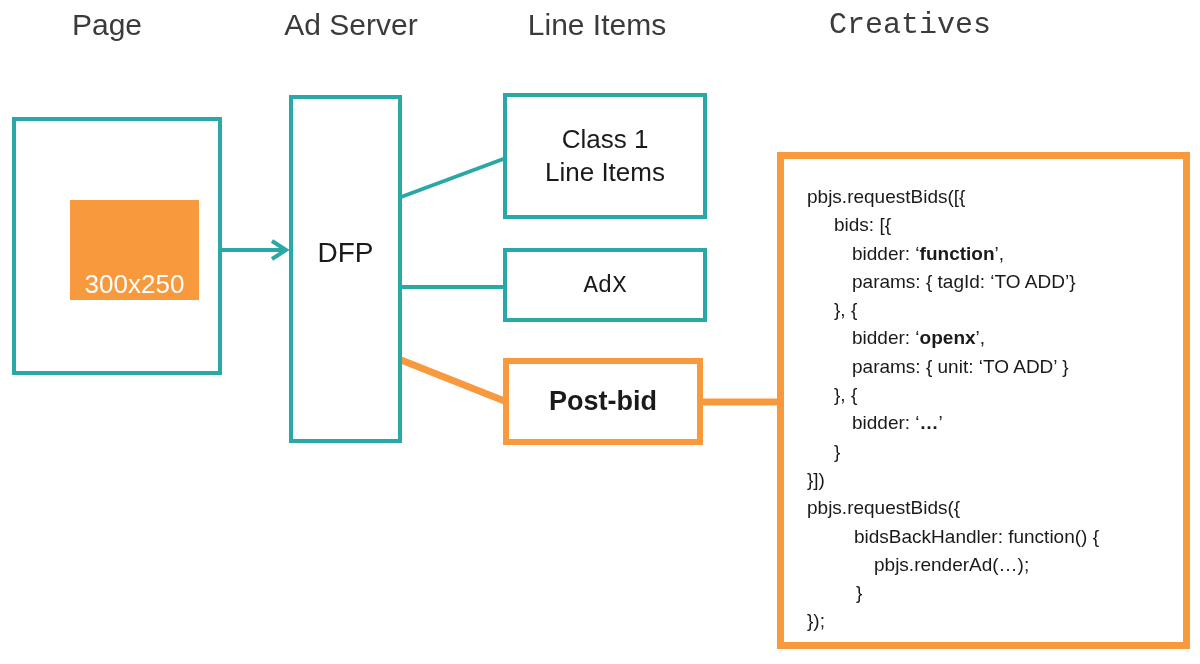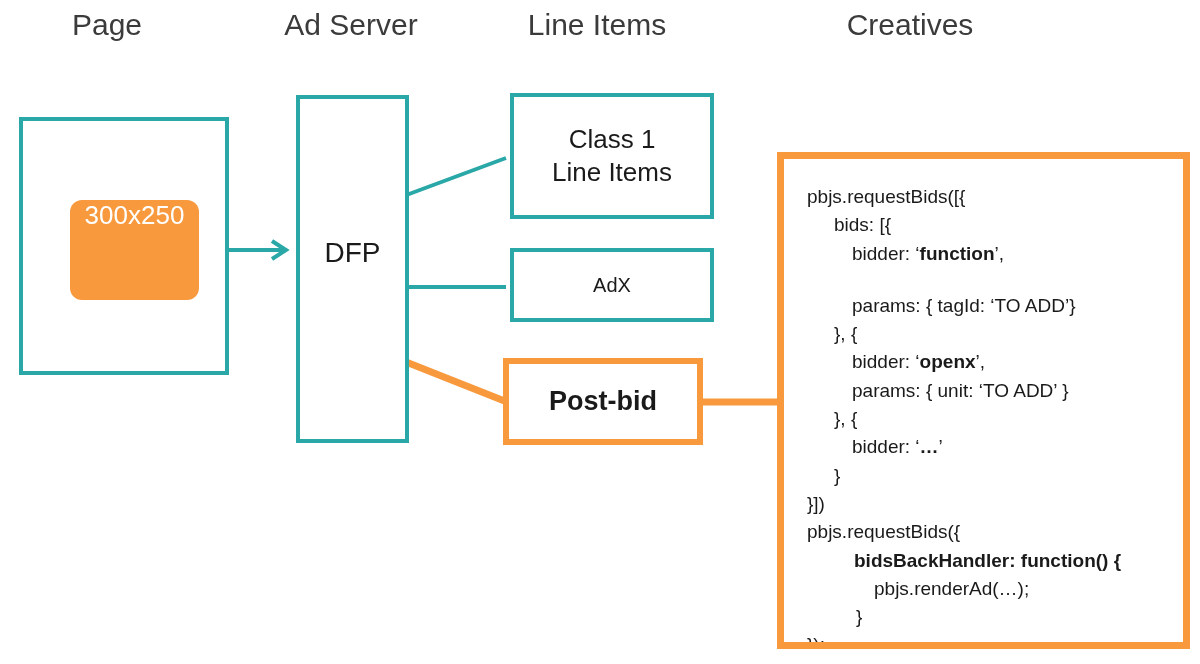--- a/index.html
+++ b/index.html
@@ -15,49 +15,49 @@
     position: absolute;
     top: 8px;
     transform: translateX(-50%);
     font-size: 30px;
     color: #3b3b3b;
     white-space: nowrap;
   }
   #header-page      { left: 107px; }
   #header-ad-server { left: 351px; }
   #header-line-items{ left: 597px; }
-  #header-creatives { left: 910px; }
+  #header-creatives { left: 910px; font-family: Liberation Mono, monospace; }
 
-  .teal-box   { position:absolute; border:4px solid #2AA7A7; background:#ffffff; box-sizing:border-box;margin-left:7px; }
+  .teal-box   { position:absolute; border:4px solid #2AA7A7; background:#ffffff; box-sizing:border-box; }
   .orange-box { position:absolute; border:6px solid #F8993E; background:#ffffff; box-sizing:border-box; }
 
   #page-box { left:12px; top:117px; width:210px; height:258px; }
 
   #ad-slot {
     position:absolute; left:70px; top:200px; width:129px; height:100px;
-    background:#F8993E; display:flex; align-items:flex-start; justify-content:center;
-    color:#ffffff; font-size:26px;border-radius:12px;
+    background:#F8993E; display:flex; align-items:flex-end; justify-content:center;
+    color:#ffffff; font-size:26px;
   }
 
   #dfp-box {
     left:289px; top:95px; width:113px; height:348px;
     display:flex; align-items:center; justify-content:center;
     padding-bottom:32px;
     font-size:28px; color:#1a1a1a;
   }
 
   #class1-box {
     left:503px; top:93px; width:204px; height:126px;
     display:flex; flex-direction:column; align-items:center; justify-content:center;
     font-size:26px; line-height:33px; color:#1a1a1a; text-align:center;
   }
   #adx-box {
     left:503px; top:248px; width:204px; height:74px;
     display:flex; align-items:center; justify-content:center;
-    font-size:20px; color:#1a1a1a;
+    font-size:24px; color:#1a1a1a;font-family:Liberation Mono, monospace;
   }
   #postbid-box {
     left:503px; top:358px; width:200px; height:87px;
     display:flex; align-items:center; justify-content:center;
     font-size:27px; font-weight:bold; color:#1a1a1a;
   }
   #creatives-box { left:777px; top:152px; width:413px; height:497px; border-width:7px; }
 
   #code-block {
     position:absolute; left:0; top:0; right:0; bottom:0;
@@ -106,29 +106,29 @@
   </div>
   <div class="orange-box" id="postbid-box">
     <span>Post-bid</span>
   </div>
 
   <div class="orange-box" id="creatives-box">
     <div id="code-block">
         <div class="code-line" style="padding-left: 0px;"><span>pbjs.requestBids([{</span></div>
         <div class="code-line" style="padding-left: 27px;"><span>bids: [{</span></div>
         <div class="code-line" style="padding-left: 45px;"><span>bidder: ‘</span><span class="bold">function</span><span>’,</span></div>
-        <div class="code-line" style="padding-left: 45px; margin-top: 24px;"><span>params: { tagId: ‘TO ADD’}</span></div>
+        <div class="code-line" style="padding-left: 45px;"><span>params: { tagId: ‘TO ADD’}</span></div>
         <div class="code-line" style="padding-left: 27px;"><span>}, {</span></div>
         <div class="code-line" style="padding-left: 45px;"><span>bidder: ‘</span><span class="bold">openx</span><span>’,</span></div>
         <div class="code-line" style="padding-left: 45px;"><span>params: { unit: ‘TO ADD’ }</span></div>
         <div class="code-line" style="padding-left: 27px;"><span>}, {</span></div>
         <div class="code-line" style="padding-left: 45px;"><span>bidder: ‘</span><span class="bold">…</span><span>’</span></div>
         <div class="code-line" style="padding-left: 27px;"><span>}</span></div>
         <div class="code-line" style="padding-left: 0px;"><span>}])</span></div>
         <div class="code-line" style="padding-left: 0px;"><span>pbjs.requestBids({</span></div>
-        <div class="code-line" style="padding-left: 47px; font-weight: bold;"><span>bidsBackHandler: function() {</span></div>
+        <div class="code-line" style="padding-left: 47px;"><span>bidsBackHandler: function() {</span></div>
         <div class="code-line" style="padding-left: 67px;"><span>pbjs.renderAd(…);</span></div>
         <div class="code-line" style="padding-left: 49px;"><span>}</span></div>
         <div class="code-line" style="padding-left: 0px;"><span>});</span></div>
       </div>
   </div>
 
 </div>
 
 </body></html>

